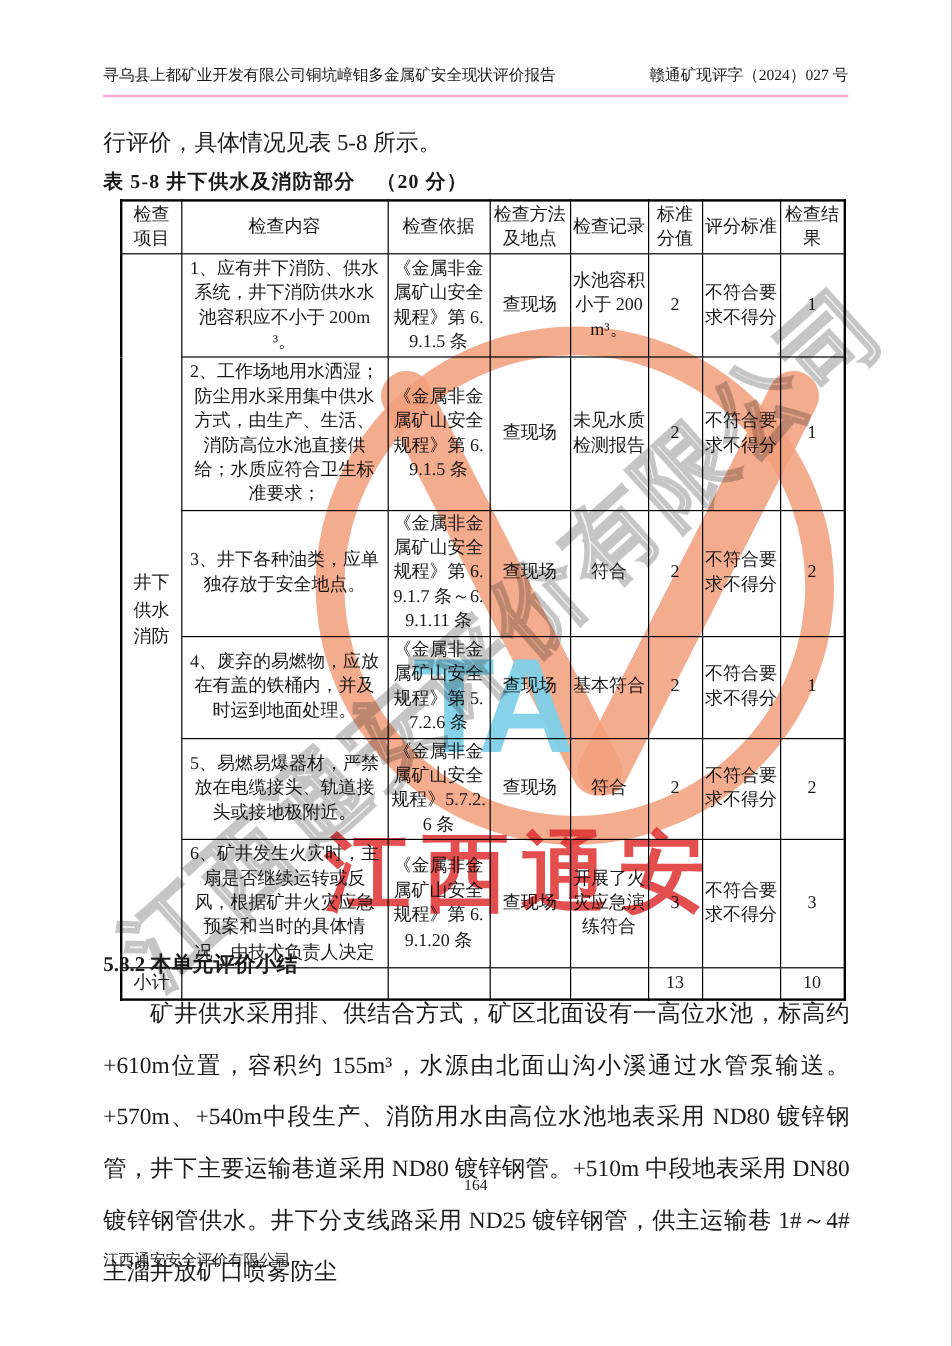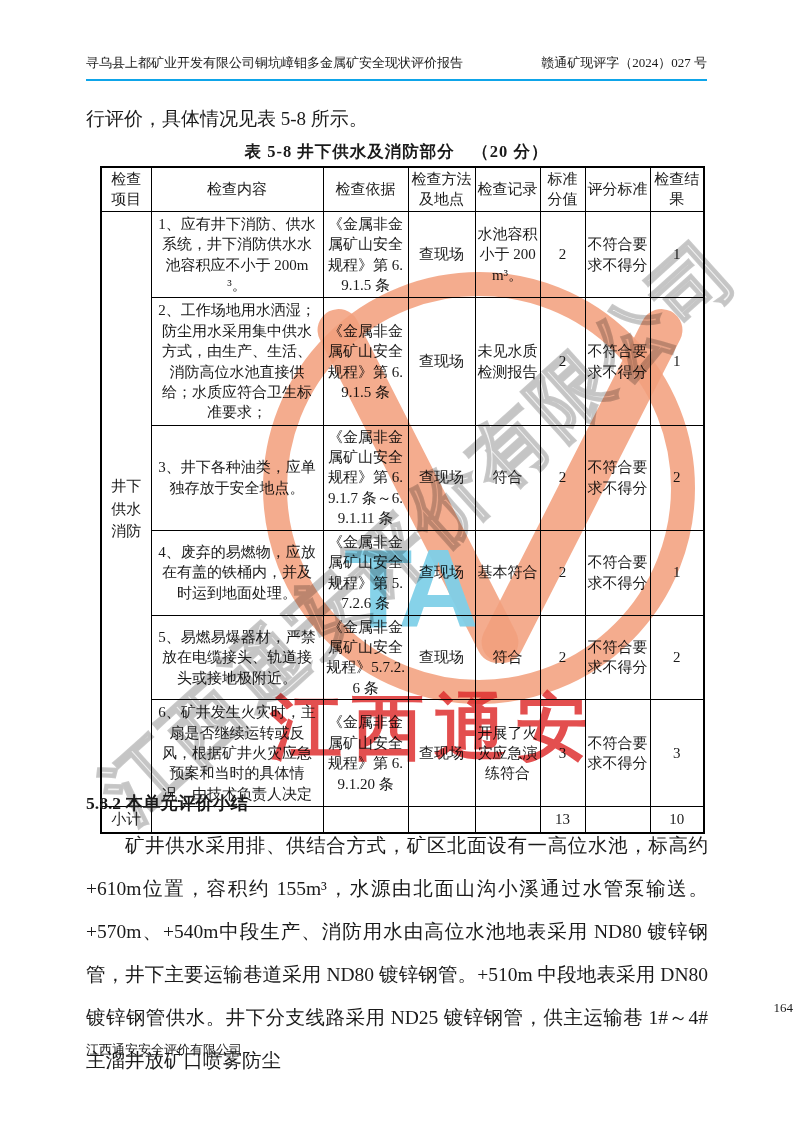--- a/index.html
+++ b/index.html
@@ -5,29 +5,29 @@
   html,body { margin:0; padding:0; background:#888; }
   .page {
     position:relative; width:793px; height:1122px; margin:0 auto;
     background:#ffffff; overflow:hidden;
     font-family:"Liberation Serif","DejaVu Serif",serif; color:#1a1a1a;
   }
   
   .doc-header {
     position:absolute; left:86px; top:54px; width:621px;
     display:flex; justify-content:space-between; align-items:flex-end;
-    border-bottom:2px solid #0ea5e9; padding-bottom:7px; font-size:13px;
+    border-bottom:2px solid #f9a8d4; padding-bottom:7px; font-size:13px;
     white-space:nowrap;
     text-align:center;
   }
   
   .intro { position:absolute; left:86px; top:106px; width:621px; font-size:19px; }
   .table-title {
     position:absolute; left:86px; top:141px; width:621px;
-    text-align:center; font-size:16.5px; font-weight:bold; letter-spacing:1px;
+    text-align:left; font-size:16.5px; font-weight:bold; letter-spacing:1px;
   }
   
   table.insp {
     position:absolute; left:100px; top:166px; width:603px;
     border-collapse:collapse; table-layout:fixed;
     border:2px solid #000;
   }
   table.insp td, table.insp th {
     border:1px solid #000; font-size:15px; font-weight:normal;
     text-align:center; vertical-align:middle; padding:1px 2px; line-height:1.36;
@@ -36,21 +36,21 @@
   table.insp td.cell-content { text-align:center; padding:2px 5px; }
   table.insp td.group-cell { line-height:1.5; }
   
   .section-heading { position:absolute; left:86px; top:791px; font-size:17.5px; font-weight:bold; }
   .summary {
     position:absolute; left:86px; top:824px; width:622px;
     font-size:19.5px; line-height:43px; text-align:justify; text-indent:2em;
   }
   
   .footer-company { position:absolute; left:86px; top:1041px; font-size:13px;text-align:center; }
-  .page-number { position:absolute; left:0; top:1000px; width:793px; text-align:right; font-size:13px; }
+  .page-number { position:absolute; left:0; top:980px; width:793px; text-align:center; font-size:13px; }
   
   .wm-under {
     position:absolute; left:-20px; top:478px; width:880px; z-index:0;
     text-align:center; font-size:78px; font-weight:bold; letter-spacing:4px;
     transform:rotate(-42deg);
     color:rgba(228,228,228,0.5);
     -webkit-text-stroke:2px rgba(178,178,178,0.7);
     pointer-events:none; white-space:nowrap;
   }
   .content-layer { position:relative; z-index:1; }

